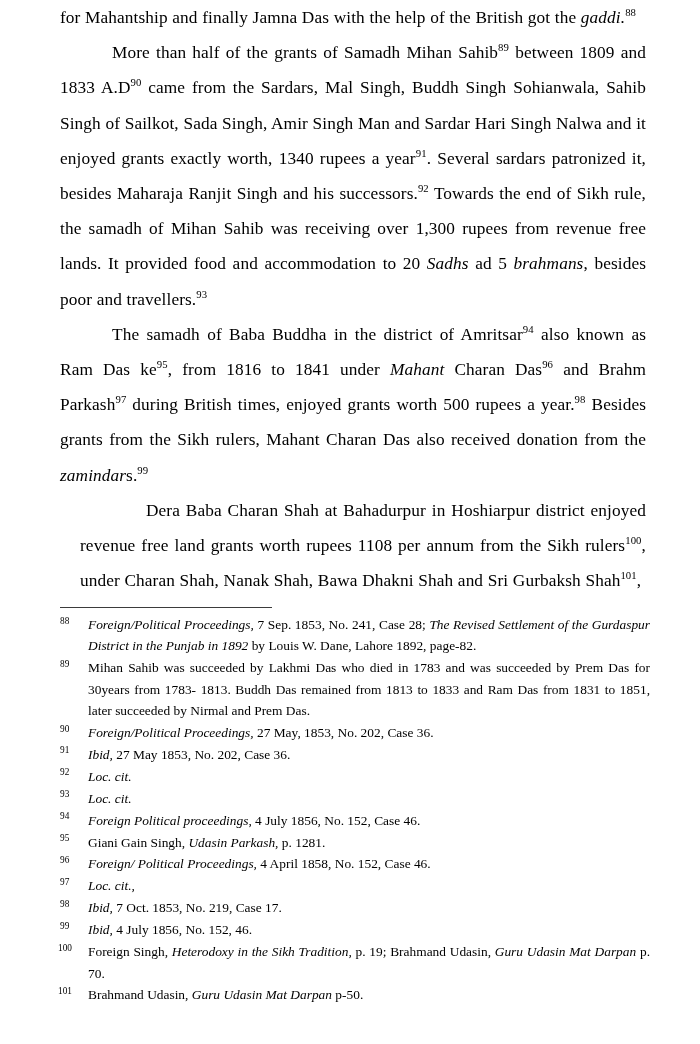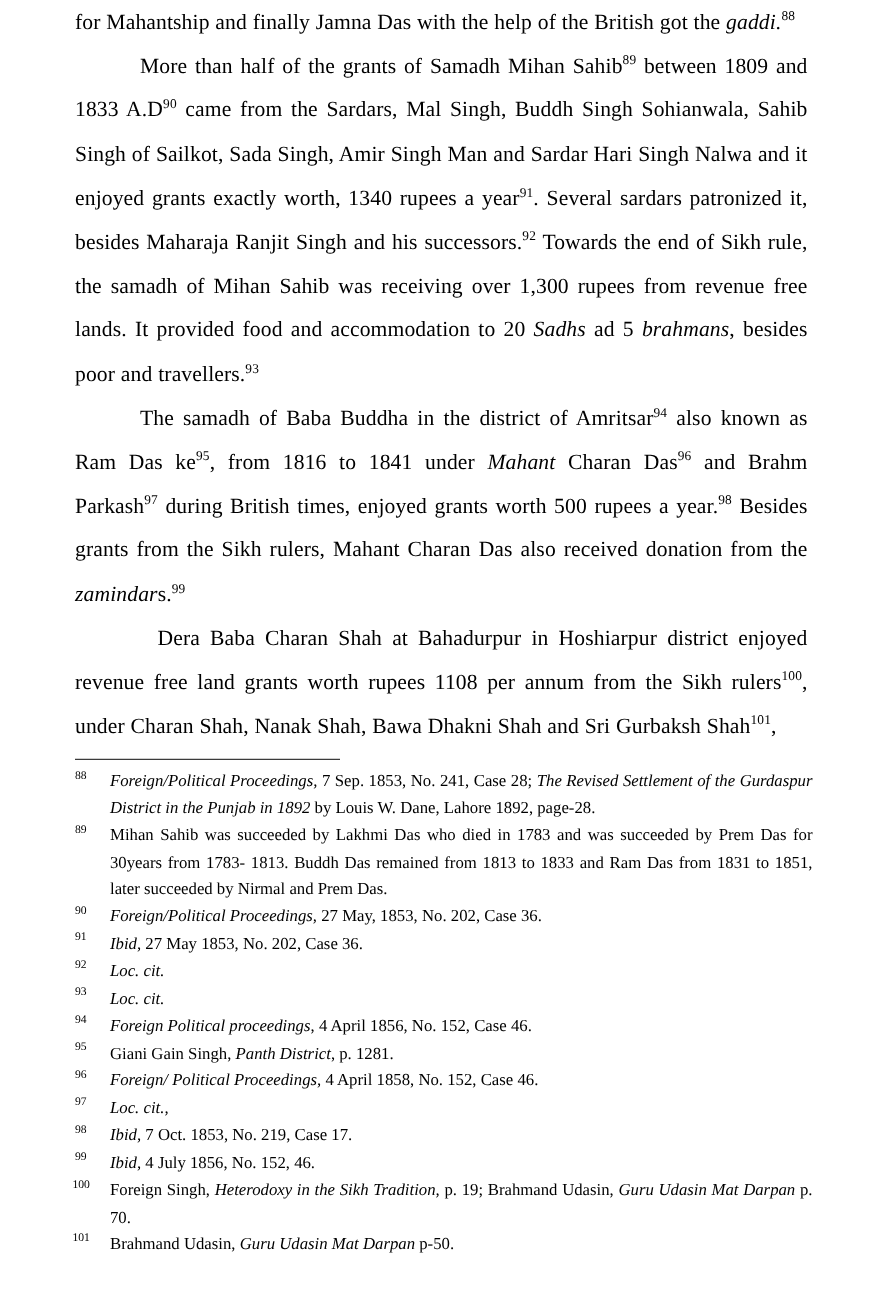--- a/index.html
+++ b/index.html
@@ -33,21 +33,21 @@
     margin: 0;
     font-size: 17.3px;
     line-height: 35.2px;
     text-align: justify;
     text-justify: inter-word;
     letter-spacing: 0.1px;
     word-spacing: 0.2px;
   }
   p.para.cont { text-indent: 0; }
   p.para.ind1 { text-indent: 52px; }
-  p.para.ind2 { text-indent: 66px; }
+  p.para.ind2 { text-indent: 66px; margin-left: 20px; }
   
   sup {
     font-size: 0.62em;
     vertical-align: super;
     line-height: 0;
   }
   i, em { font-style: italic; }
 
   
   .fn-rule {
@@ -99,21 +99,21 @@
       <p class="para ind1"><span>More than half of the grants of Samadh Mihan Sahib</span><sup>89</sup><span> between 1809 and 1833 A.D</span><sup>90</sup><span> came from the Sardars, Mal Singh, Buddh Singh Sohianwala, Sahib Singh of Sailkot, Sada Singh, Amir Singh Man and Sardar Hari Singh Nalwa and it enjoyed grants exactly worth, 1340 rupees a year</span><sup>91</sup><span>. Several sardars patronized it, besides Maharaja Ranjit Singh and his successors.</span><sup>92</sup><span> Towards the end of Sikh rule, the samadh of Mihan Sahib was receiving over 1,300 rupees from revenue free lands. It provided food and accommodation to 20 </span><i>Sadhs</i><span> ad 5 </span><i>brahmans</i><span>, besides poor and travellers.</span><sup>93</sup></p>
       <p class="para ind1"><span>The samadh of Baba Buddha in the district of Amritsar</span><sup>94</sup><span> also known as Ram Das ke</span><sup>95</sup><span>, from 1816 to 1841 under </span><i>Mahant</i><span> Charan Das</span><sup>96</sup><span> and Brahm Parkash</span><sup>97</sup><span> during British times, enjoyed grants worth 500 rupees a year.</span><sup>98</sup><span> Besides grants from the Sikh rulers, Mahant Charan Das also received donation from the </span><i>zamindar</i><span>s.</span><sup>99</sup></p>
       <p class="para ind2"><span>Dera Baba Charan Shah at Bahadurpur in Hoshiarpur district enjoyed revenue free land grants worth rupees 1108 per annum from the Sikh rulers</span><sup>100</sup><span>, under Charan Shah, Nanak Shah, Bawa Dhakni Shah and Sri Gurbaksh Shah</span><sup>101</sup><span>,</span></p>
     </div>
 
   <div class="fn-rule"></div>
 
   <div class="footnotes" id="footnote-list">
       <div class="fn">
         <span class="fn-num">88</span>
-        <span class="fn-body"><i>Foreign/Political Proceedings,</i><span> 7 Sep. 1853, No. 241, Case 28; </span><i>The Revised Settlement of the Gurdaspur District in the Punjab in 1892</i><span> by Louis W. Dane, Lahore 1892, page-28.</span></span>
+        <span class="fn-body"><i>Foreign/Political Proceedings,</i><span> 7 Sep. 1853, No. 241, Case 28; </span><i>The Revised Settlement of the Gurdaspur District in the Punjab in 1892</i><span> by Louis W. Dane, Lahore 1892, page-82.</span></span>
       </div>
       <div class="fn">
         <span class="fn-num">89</span>
         <span class="fn-body"><span>Mihan Sahib was succeeded by Lakhmi Das who died in 1783 and was succeeded by Prem Das for 30years from 1783- 1813. Buddh Das remained from 1813 to 1833 and Ram Das from 1831 to 1851, later succeeded by Nirmal and Prem Das.</span></span>
       </div>
       <div class="fn">
         <span class="fn-num">90</span>
         <span class="fn-body"><i>Foreign/Political Proceedings,</i><span> 27 May, 1853, No. 202, Case 36.</span></span>
       </div>
       <div class="fn">
@@ -123,25 +123,25 @@
       <div class="fn">
         <span class="fn-num">92</span>
         <span class="fn-body"><i>Loc.  cit.</i></span>
       </div>
       <div class="fn">
         <span class="fn-num">93</span>
         <span class="fn-body"><i>Loc.  cit.</i></span>
       </div>
       <div class="fn">
         <span class="fn-num">94</span>
-        <span class="fn-body"><i>Foreign  Political proceedings</i><span>, 4 April 1856, No. 152, Case 46.</span></span>
+        <span class="fn-body"><i>Foreign  Political proceedings</i><span>, 4 July 1856, No. 152, Case 46.</span></span>
       </div>
       <div class="fn">
         <span class="fn-num">95</span>
-        <span class="fn-body"><span>Giani Gain Singh, </span><i>Panth District</i><span>, p. 1281.</span></span>
+        <span class="fn-body"><span>Giani Gain Singh, </span><i>Udasin Parkash</i><span>, p. 1281.</span></span>
       </div>
       <div class="fn">
         <span class="fn-num">96</span>
         <span class="fn-body"><i>Foreign/ Political Proceedings,</i><span> 4 April 1858, No. 152, Case 46.</span></span>
       </div>
       <div class="fn">
         <span class="fn-num">97</span>
         <span class="fn-body"><i>Loc. cit.,</i></span>
       </div>
       <div class="fn">

